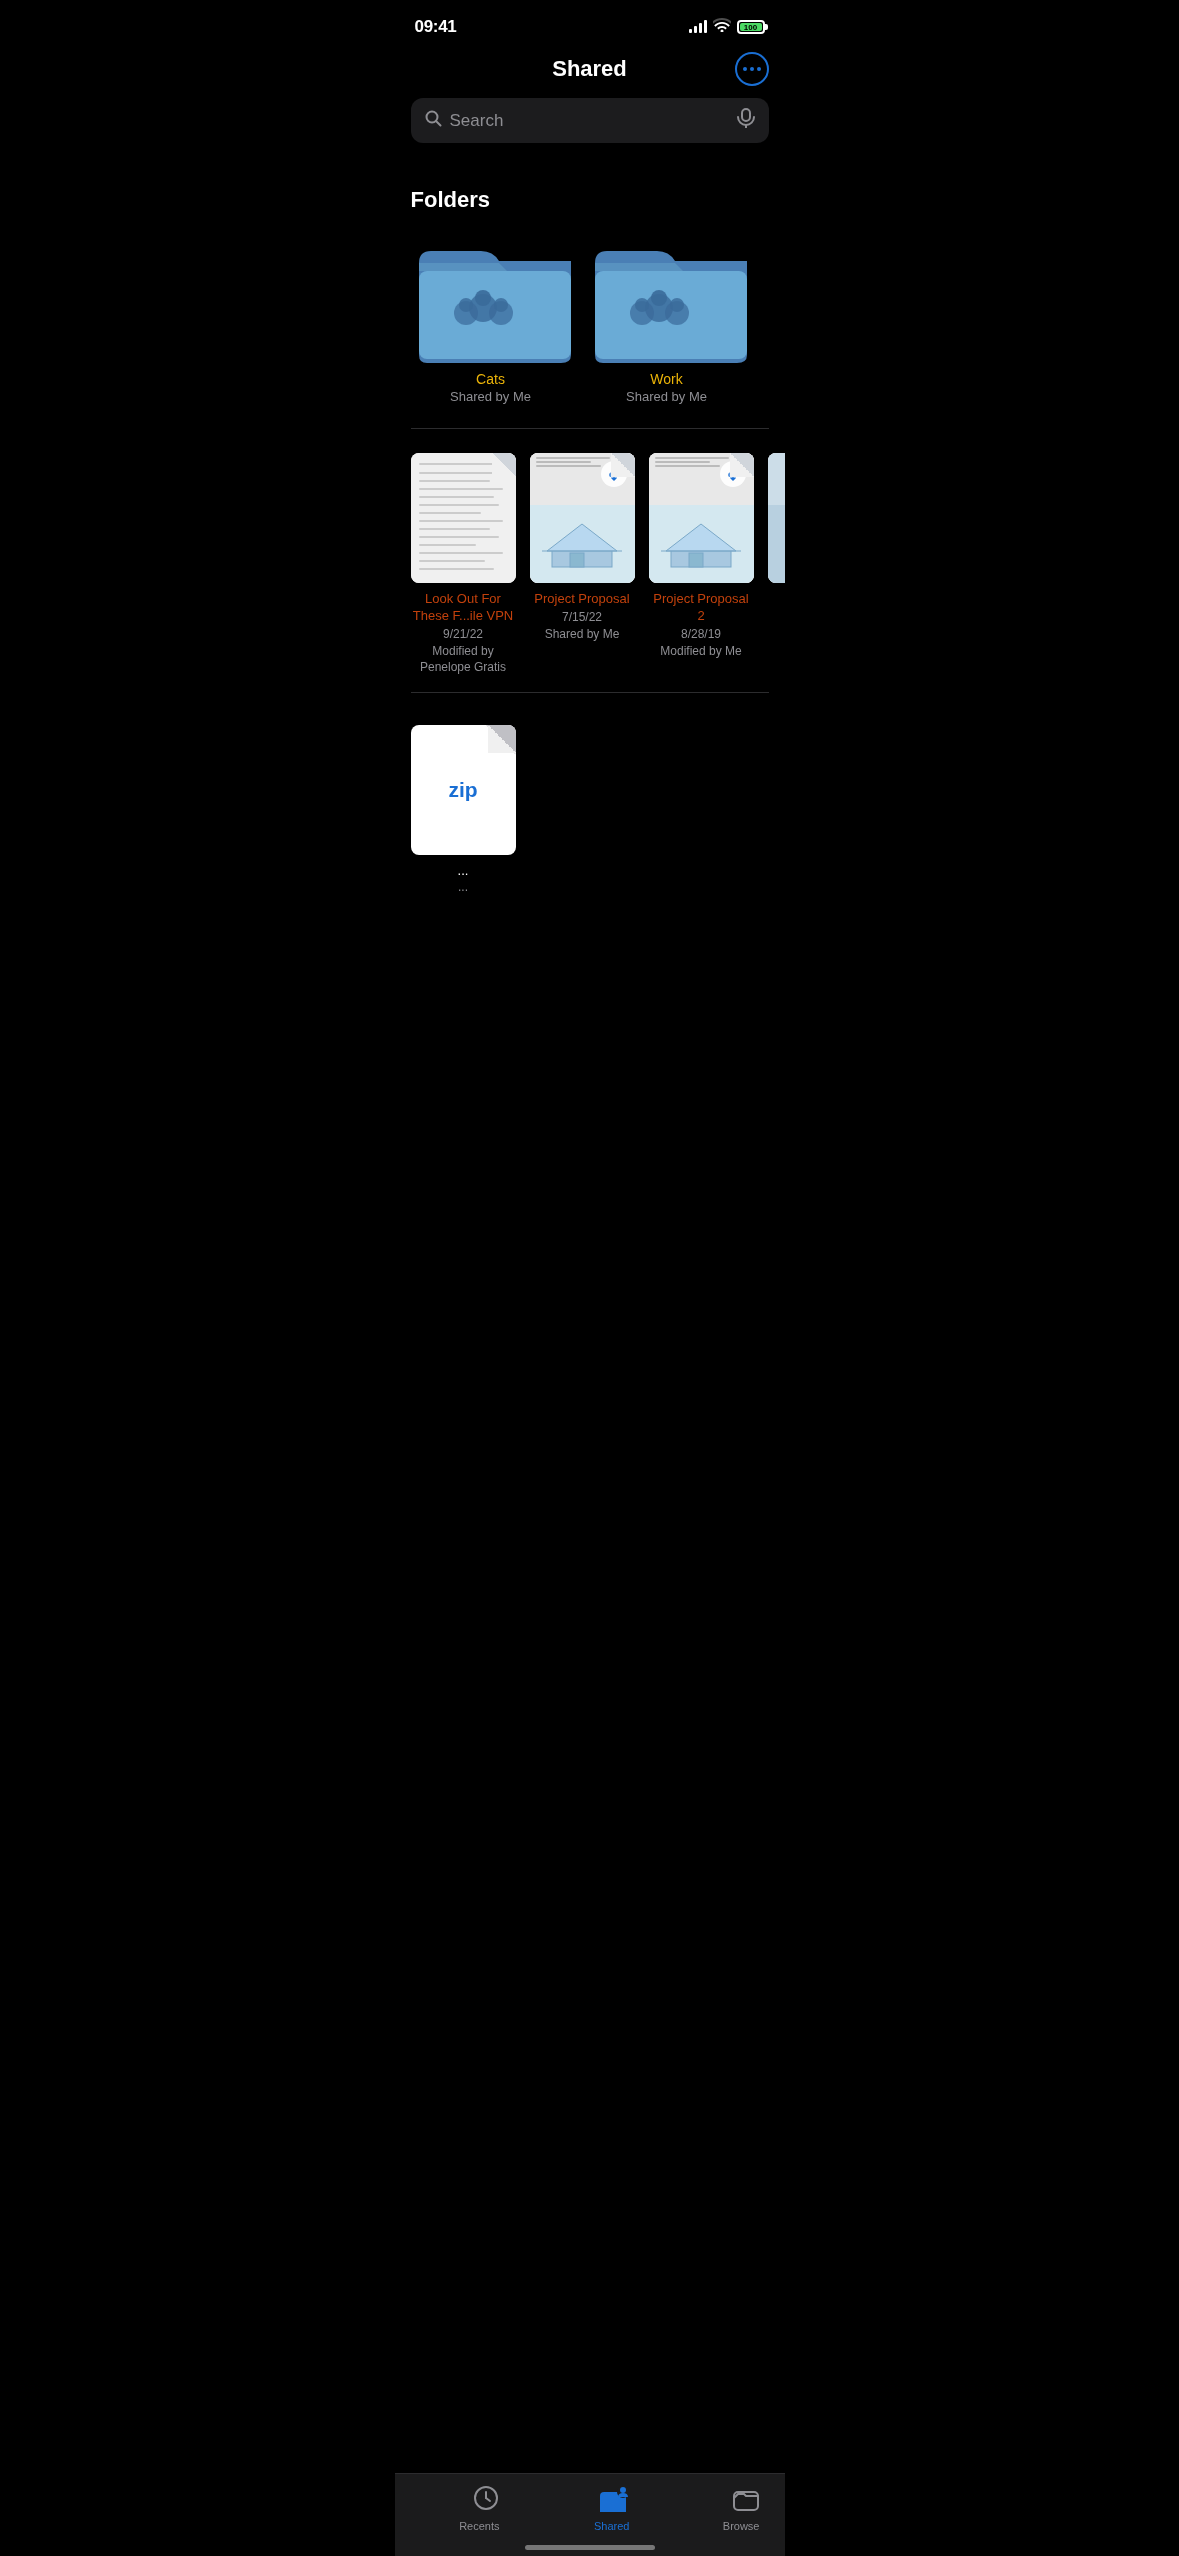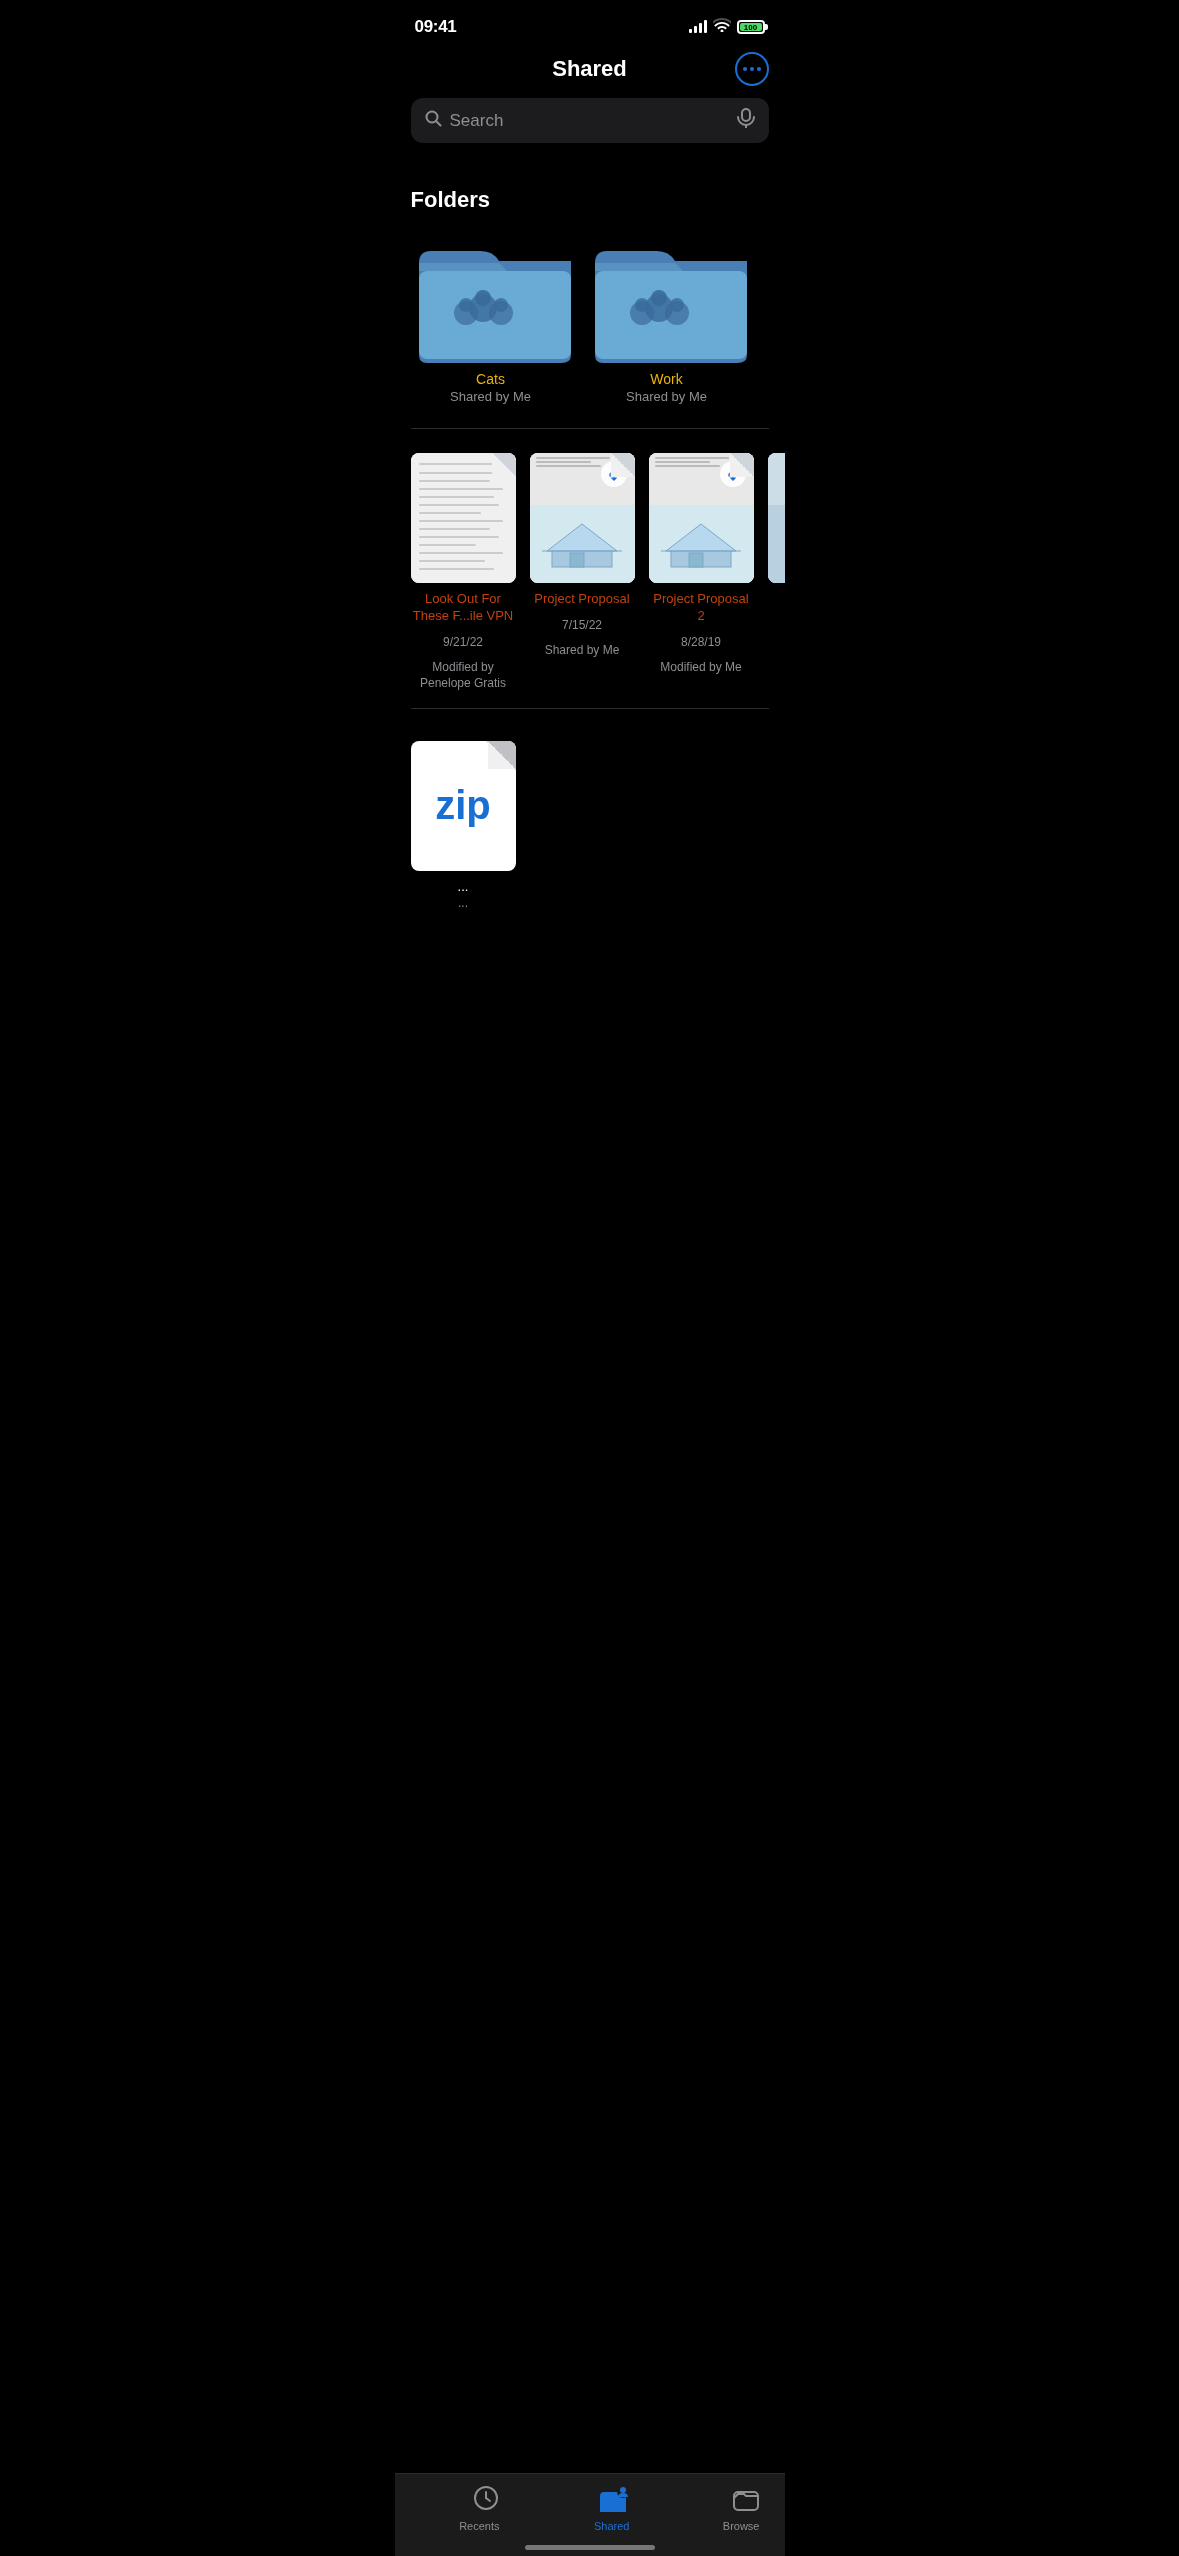--- a/index.html
+++ b/index.html
@@ -278,21 +278,21 @@
       font-weight: 500;
       color: #c2410c;
       text-align: center;
       line-height: 1.3;
     }
 
     .doc-meta {
       font-size: 12px;
       color: #8e8e93;
       text-align: center;
-      margin-top: 10px;
+      margin-top: 2px;
       line-height: 1.3;
     }
 
     
     .archives-section {
       padding: 8px 0 16px;
     }
 
     .archives-grid {
       display: flex;
@@ -328,21 +328,21 @@
       position: absolute;
       top: 0;
       right: 0;
       width: 30px;
       height: 30px;
       background: #d0d0d5;
       clip-path: polygon(100% 0, 0 0, 100% 100%);
     }
 
     .zip-label {
-      font-size: 40px;
+      font-size: 21px;
       font-weight: 700;
       color: #1a6fd4;
     }
 
     .zip-cloud-badge {
       position: absolute;
       top: 8px;
       right: 8px;
       width: 22px;
       height: 22px;

